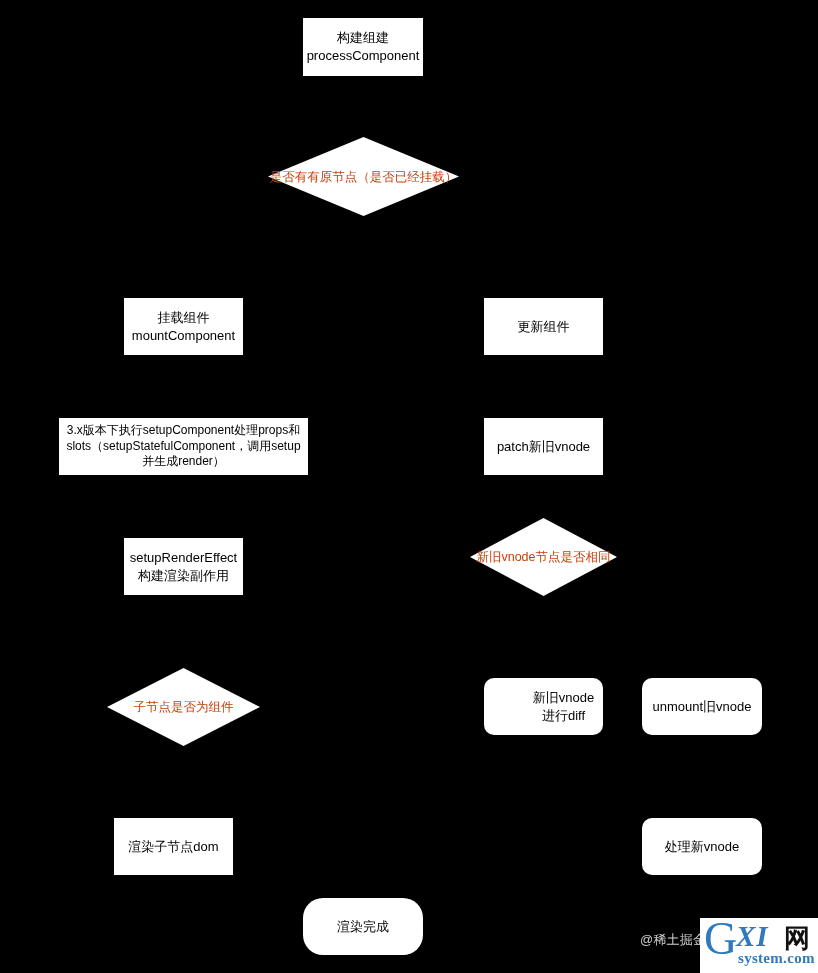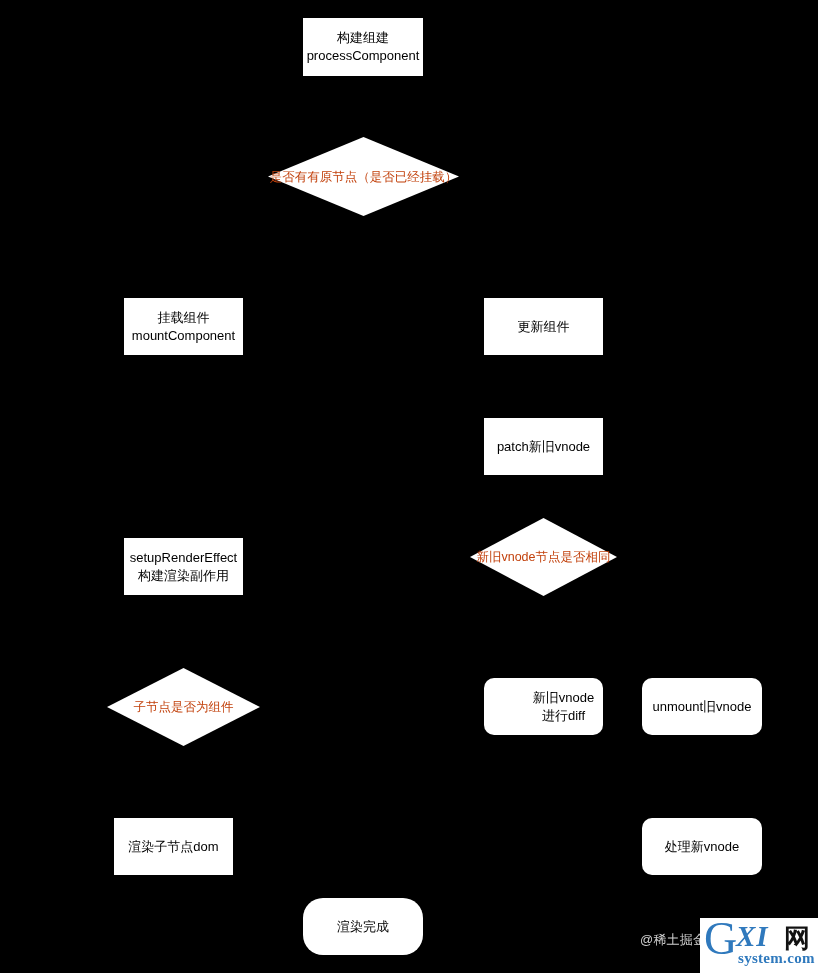--- a/index.html
+++ b/index.html
@@ -128,20 +128,21 @@
 <div id="flow-canvas">
 
   <div class="node" style="left:303px; top:18px; width:120px; height:58px;">构建组建
 processComponent</div>
 
   <div class="node" style="left:124px; top:298px; width:119px; height:57px;">挂载组件
 mountComponent</div>
 
   <div class="node" style="left:484px; top:298px; width:119px; height:57px;">更新组件</div>
 
+  <div class="node" style="left:59px; top:418px; width:249px; height:57px; font-size:12px; line-height:1.32;">3.x版本下执行setupComponent处理props和slots（setupStatefulComponent，调用setup并生成render）</div>
 
   <div class="node" style="left:484px; top:418px; width:119px; height:57px;">patch新旧vnode</div>
 
   <div class="node" style="left:124px; top:538px; width:119px; height:57px;">setupRenderEffect构建渲染副作用</div>
 
   <div class="node rounded" style="left:484px; top:678px; width:119px; height:57px;padding-left:46px;">新旧vnode进行diff</div>
 
   <div class="node rounded" style="left:642px; top:678px; width:120px; height:57px;">unmount旧vnode</div>
 
   <div class="node" style="left:114px; top:818px; width:119px; height:57px;">渲染子节点dom</div>

